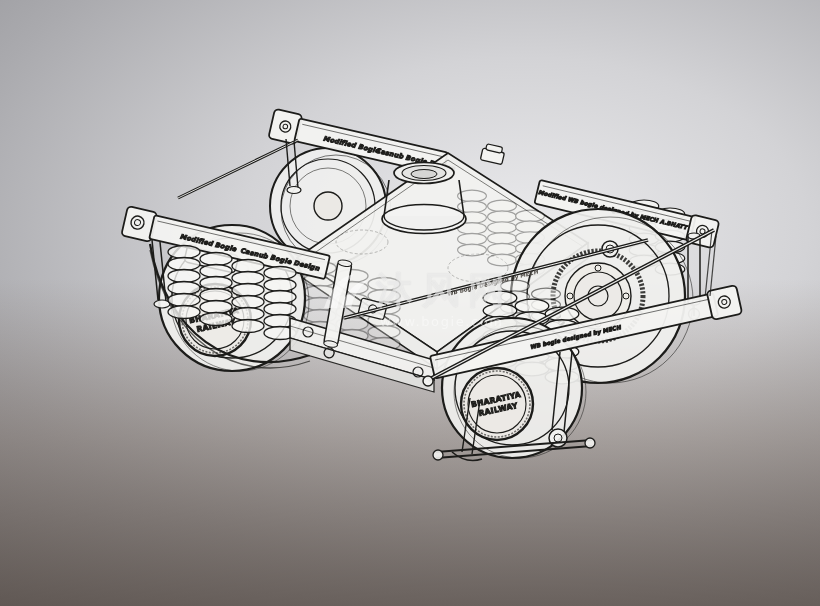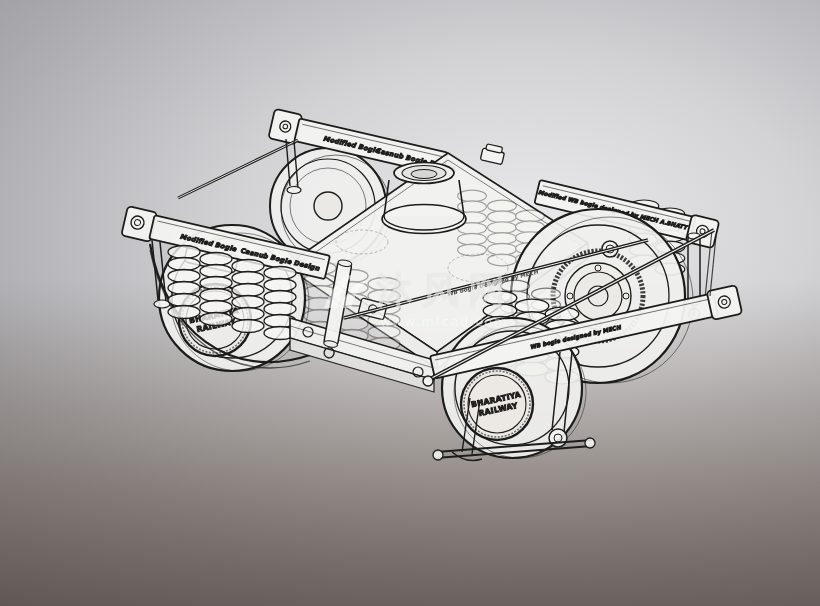--- a/index.html
+++ b/index.html
@@ -276,16 +276,16 @@
   </svg>
 
   <div class="watermark">
     <div class="wm-row">
       <svg width="50" height="40" viewBox="0 0 50 40">
         <path d="M2,36 Q12,6 32,2 Q19,14 15,36 Z" fill="rgba(255,255,255,0.5)"></path>
         <path d="M18,36 Q28,10 46,8 Q33,18 29,36 Z" fill="rgba(255,255,255,0.5)"></path>
       </svg>
       <span class="wm-site">沐风网</span>
     </div>
-    <div class="wm-url">www.mfcad.com</div>
+    <div class="wm-url">www.bogie.com</div>
   </div>
 
 </div>
 
 </body></html>

